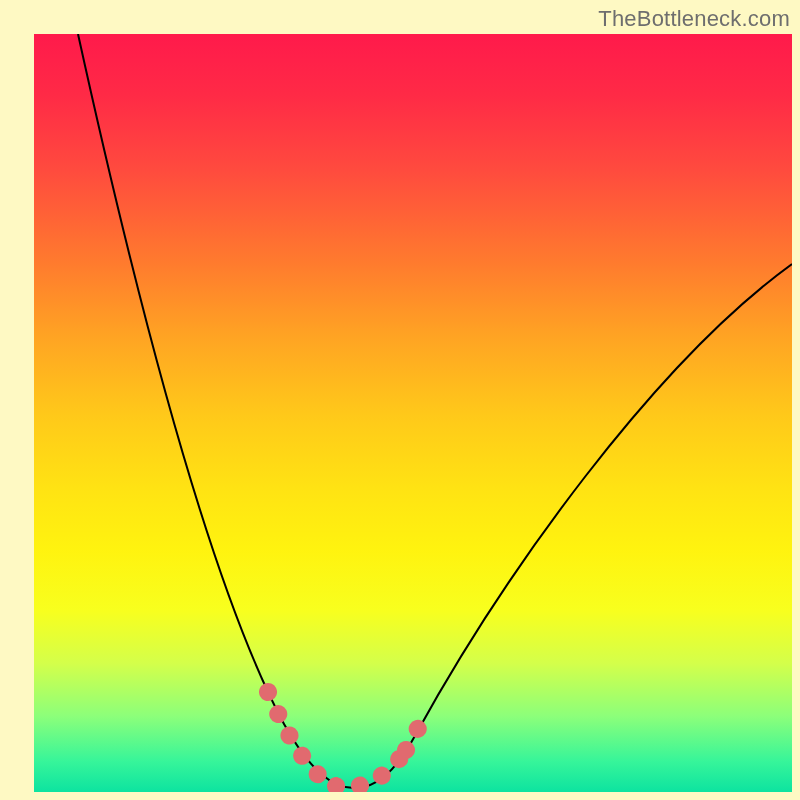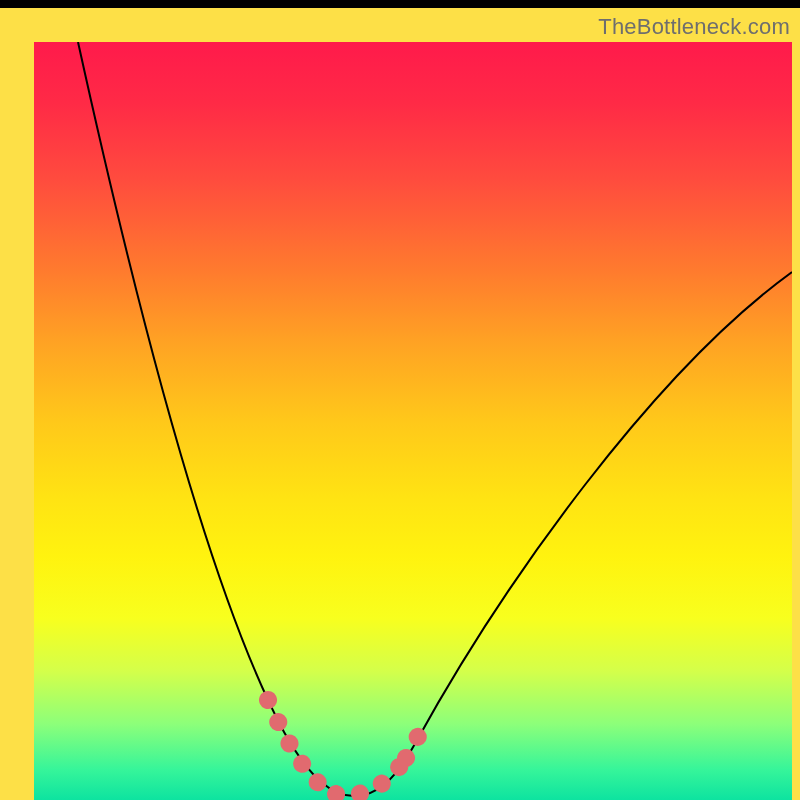--- a/index.html
+++ b/index.html
@@ -7,22 +7,21 @@
     padding: 0;
     width: 800px;
     height: 800px;
     background: #000;
     overflow: hidden;
     font-family: Arial, Helvetica, sans-serif;
   }
   .frame {
     position: absolute;
     inset: 0;
-    background: #fde047;
-    margin-top: 8px;
+    background: #fef9c3;
   }
   .plot-area {
     position: absolute;
     left: 34px;
     top: 34px;
     width: 758px;
     height: 758px;
     overflow: hidden;
   }
   .gradient-bg {

